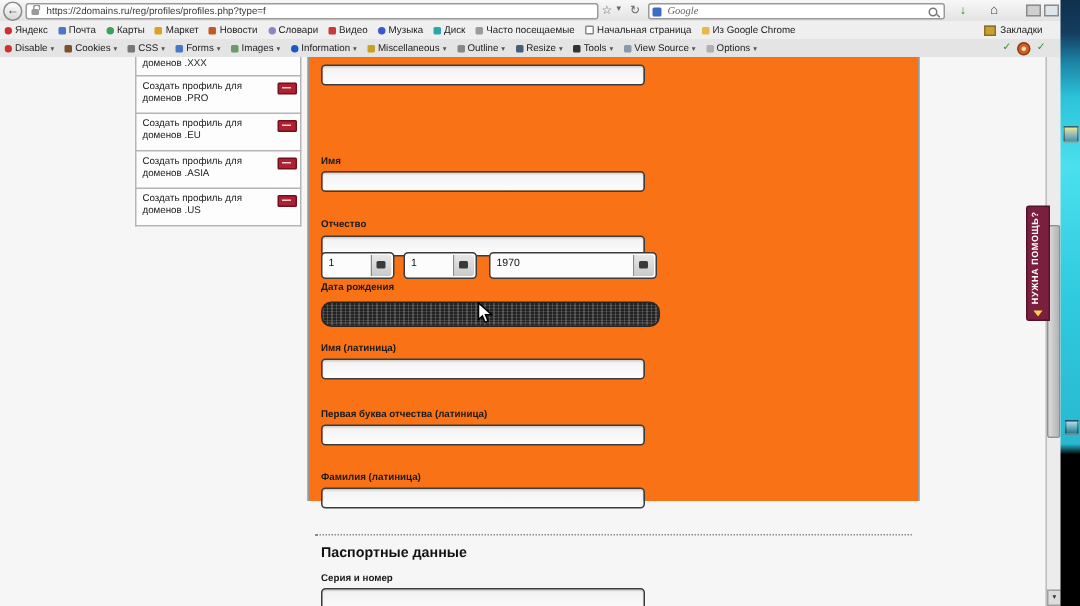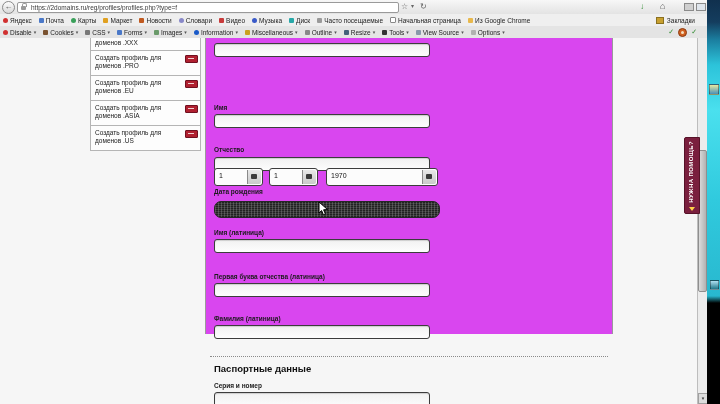--- a/index.html
+++ b/index.html
@@ -70,21 +70,21 @@
   .gear::after{content:"";position:absolute;left:2px;top:2px;width:3px;height:3px;border-radius:50%;background:#f4e0c0;}
   
   .page{position:absolute;top:38px;left:0;width:707px;height:366px;background:#f6f6f6;overflow:hidden;}
   .sidebar{position:absolute;left:90px;top:0;width:111px;background:#fdfdfd;}
   .side-row{position:relative;border:1px solid #b5b5b5;border-top:none;padding:3px 16px 4px 4px;
         font-size:6.5px;line-height:1.3;color:#222;min-height:14px;}
   .side-row.partial{height:7px;min-height:0;padding-top:1px;overflow:hidden;}
   .badge{position:absolute;right:2px;top:4px;width:11px;height:6px;background:#b02030;
         border:1px solid #701020;border-radius:1px;}
   .badge::after{content:"";position:absolute;left:2px;top:2px;width:6px;height:1px;background:#f0d0d0;}
-  .formbox{position:absolute;left:205px;top:0;width:406px;height:296px;background:#d946ef;
+  .formbox{position:absolute;left:205px;top:0;width:406px;height:296px;background:#f97316;
         border-left:1px solid #9a9a9a;border-right:1px solid #9a9a9a;}
   .lbl{position:absolute;left:8px;font-size:6.5px;font-weight:bold;color:#1a1a1a;}
   .inp{position:absolute;left:8px;width:214px;height:12px;background:linear-gradient(#f1f1f1,#fdfdfd);
         border:1px solid #3c3c3c;border-radius:3px;box-shadow:inset 0 1px 1px rgba(0,0,0,.15);padding:0;}
   .sel{position:absolute;height:16px;background:#fcfcfc;border:1px solid #3c3c3c;border-radius:3px;}
   .sel .val{position:absolute;left:4px;top:3px;font-size:7px;color:#111;}
   .sel .btn{position:absolute;right:1px;top:1px;bottom:1px;width:13px;background:linear-gradient(#e8e8e8,#c9c9c9);
         border-left:1px solid #8a8a8a;border-radius:0 2px 2px 0;}
   .sel .btn::after{content:"";position:absolute;left:3px;top:4px;width:6px;height:5px;background:#3a3a3a;
         border-radius:1px;}
@@ -125,20 +125,25 @@
 
     <div class="row1">
       <div class="backbtn">←</div>
       <div class="urlbar">
         <span class="lock"></span>
         <span class="urltext">https://2domains.ru/reg/profiles/profiles.php?type=f</span>
       </div>
       <span class="glyph" style="left:401px;">☆</span>
       <span class="glyph" style="left:411px;font-size:6px;">▾</span>
       <span class="glyph" style="left:420px;">↻</span>
+      <div class="searchbox">
+        <span class="sfav"></span>
+        <span class="stext">Google</span>
+        <span class="lens"></span>
+      </div>
       <span class="glyph" style="left:640px;color:#2e8b2e;font-weight:bold;">↓</span>
       <span class="glyph" style="left:660px;font-size:9px;color:#444;">⌂</span>
       <span style="position:absolute;left:684px;top:3px;width:8px;height:6px;background:#cfcfcf;border:1px solid #8a8a8a;"></span>
       <span style="position:absolute;left:696px;top:3px;width:8px;height:6px;background:#dfe5ec;border:1px solid #8a8a8a;"></span>
     </div>
 
     <div class="row2">
       <div class="bmwrap b">
         <span class="bm">
             <i class="ico"></i>

